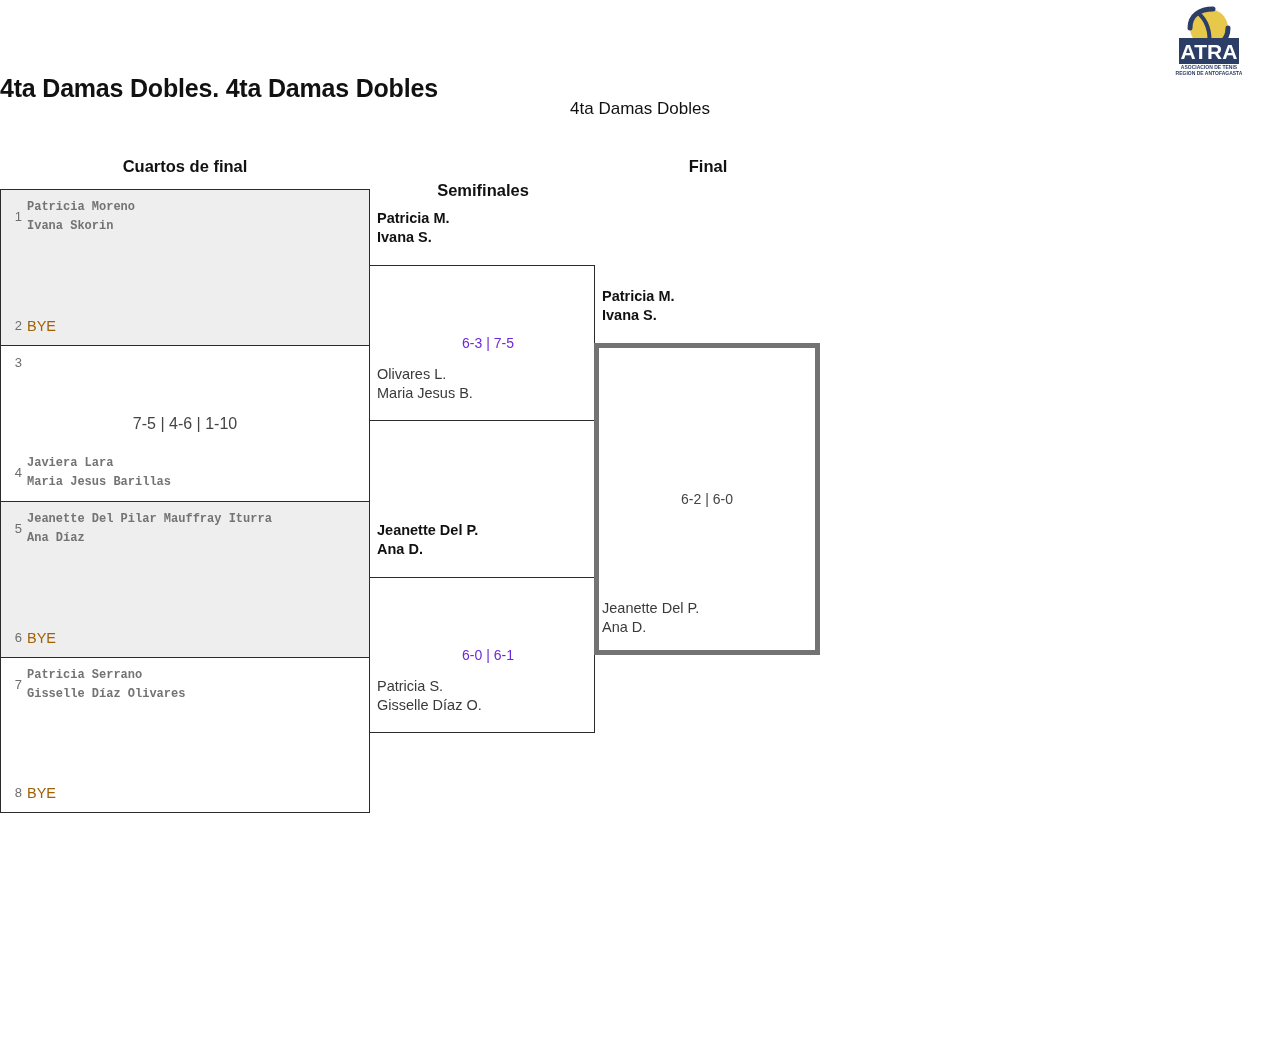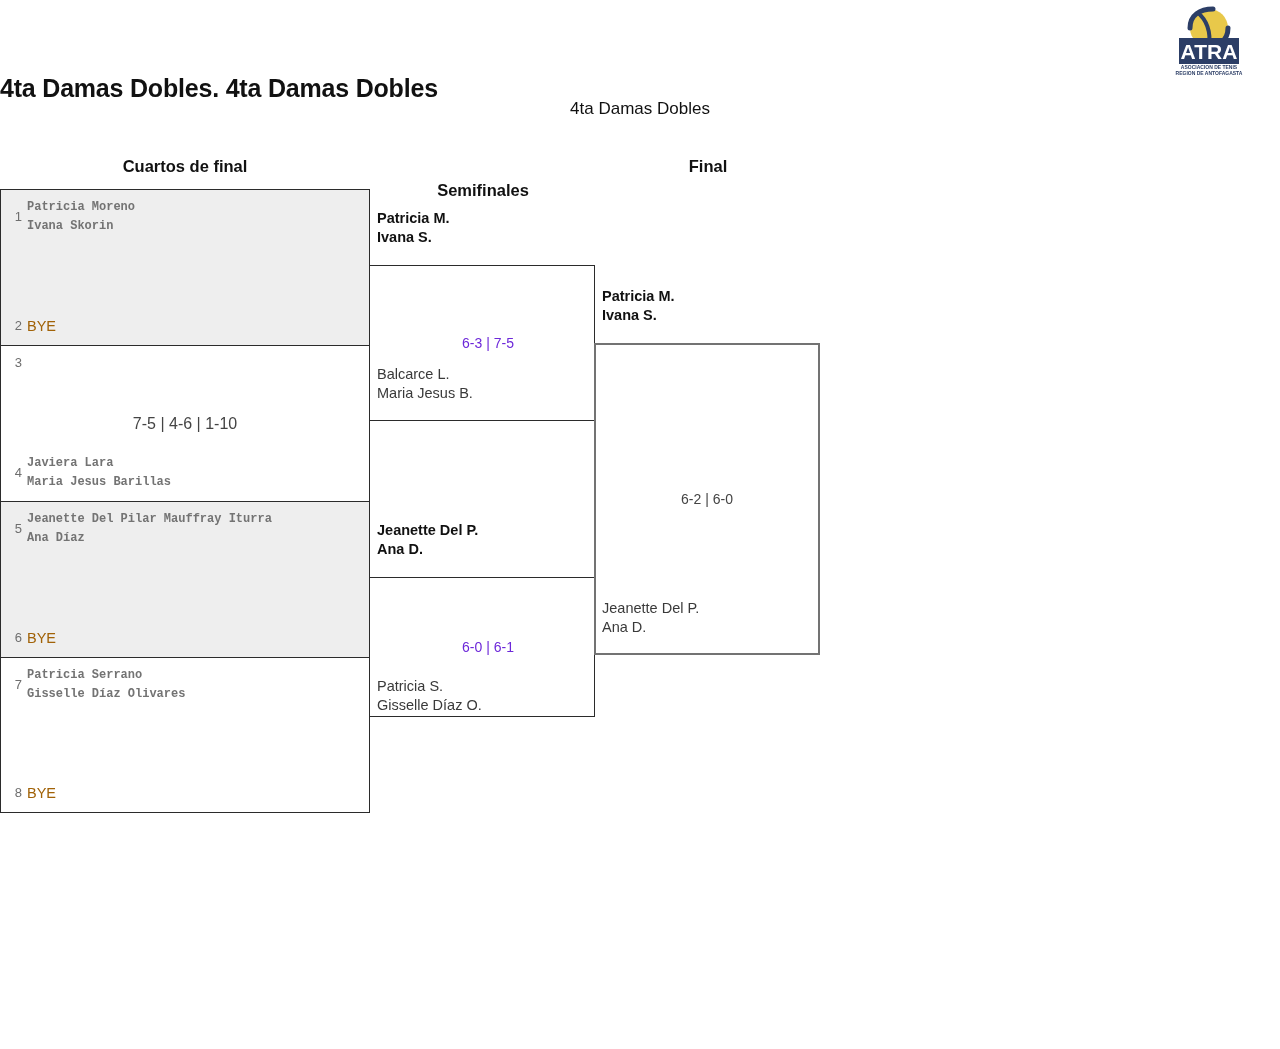--- a/index.html
+++ b/index.html
@@ -89,21 +89,21 @@
     position: absolute; text-align: center;
     font-size: 14px; color: #6d28d9; width: 100%;
     top: 50%; transform: translateY(-50%); left: 0; margin-left: 6px;
   }
 
   
   .f-names { position: absolute; font-size: 14.5px; line-height: 18.5px; }
   .f-names.win { font-weight: 700; color: #111; }
   .f-names.lose { font-weight: 400; color: #3a3a3a; }
   .f-names .n { display: block; white-space: nowrap; }
-  .f-box { position: absolute; border: 2px solid #737373; }
+  .f-box { position: absolute; border: 5px solid #737373; }
   .f-score {
     position: absolute; text-align: center; font-size: 14px; color: #444;
     width: 100%; top: 50%; transform: translateY(-50%); left: 0;
   }
 </style>
 </head>
 <body>
 
 <div id="root">
 
@@ -199,30 +199,30 @@
     <div class="sf-names win" style="left:377px; top:209px;">
       <span class="n">Patricia M.</span>
       <span class="n">Ivana S.</span>
     </div>
 
     <div class="sf-box" style="left:369px; top:265px; width:226px; height:156px;">
       <div class="sf-score">6-3 | 7-5</div>
     </div>
 
     <div class="sf-names lose" style="left:377px; top:365px;">
-      <span class="n">Balcarce L.</span>
+      <span class="n">Olivares L.</span>
       <span class="n">Maria Jesus B.</span>
     </div>
 
     <div class="sf-names win" style="left:377px; top:521px;">
       <span class="n">Jeanette Del P.</span>
       <span class="n">Ana D.</span>
     </div>
 
-    <div class="sf-box" style="left:369px; top:577px; width:226px; height:140px;">
+    <div class="sf-box" style="left:369px; top:577px; width:226px; height:156px;">
       <div class="sf-score">6-0 | 6-1</div>
     </div>
 
     <div class="sf-names lose" style="left:377px; top:677px;">
       <span class="n">Patricia S.</span>
       <span class="n">Gisselle Díaz O.</span>
     </div>
   </div>
 
   <div>

